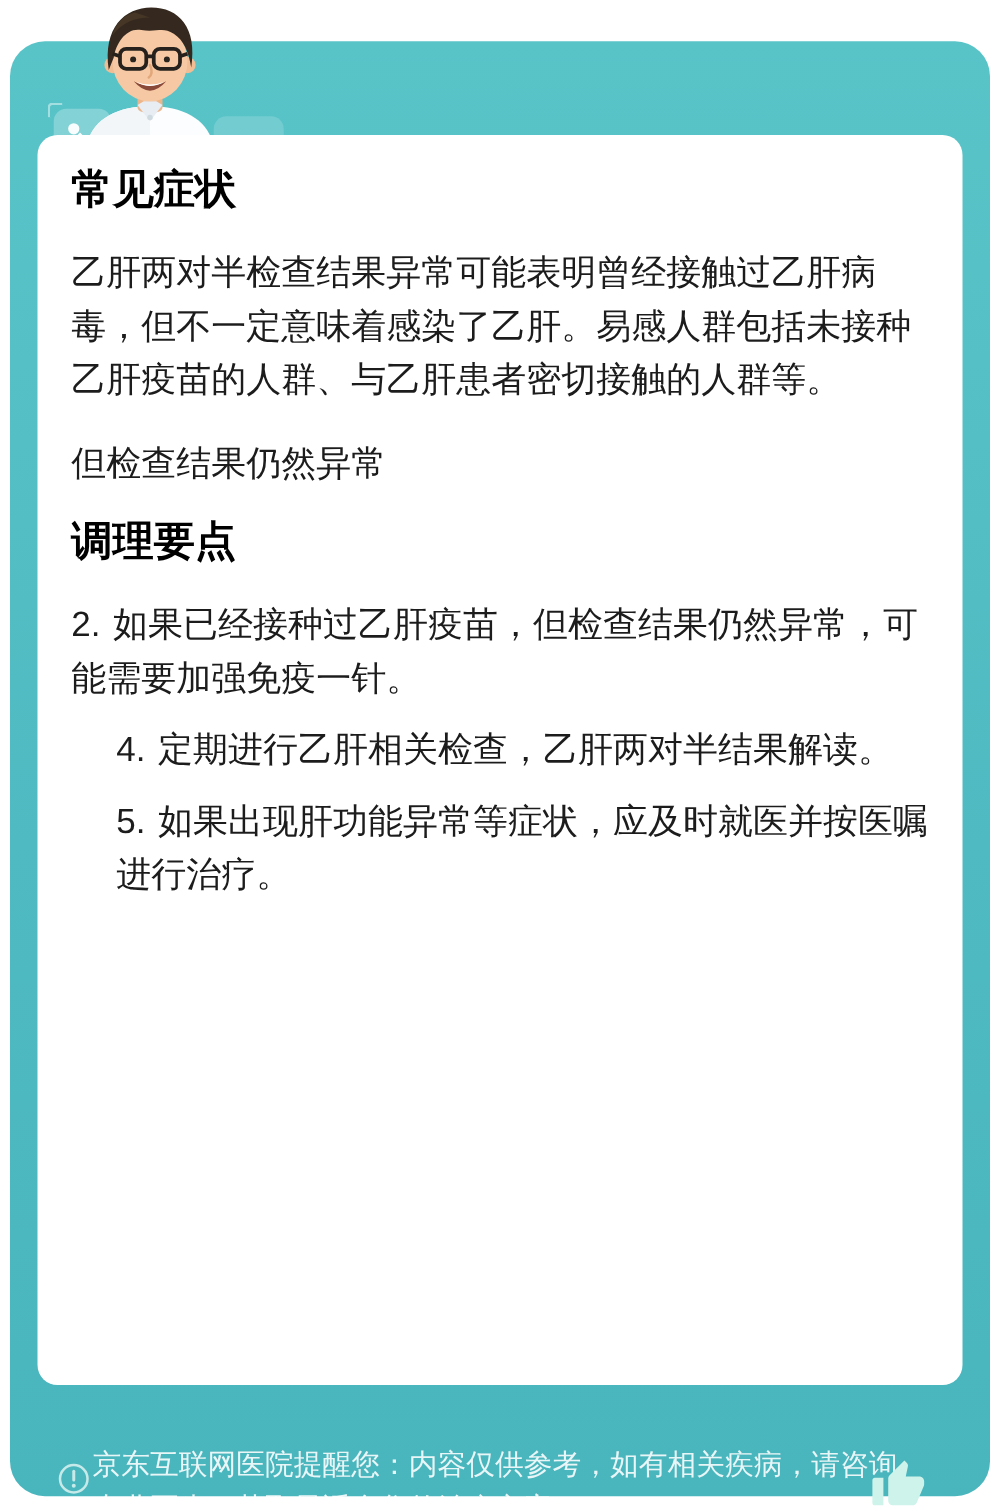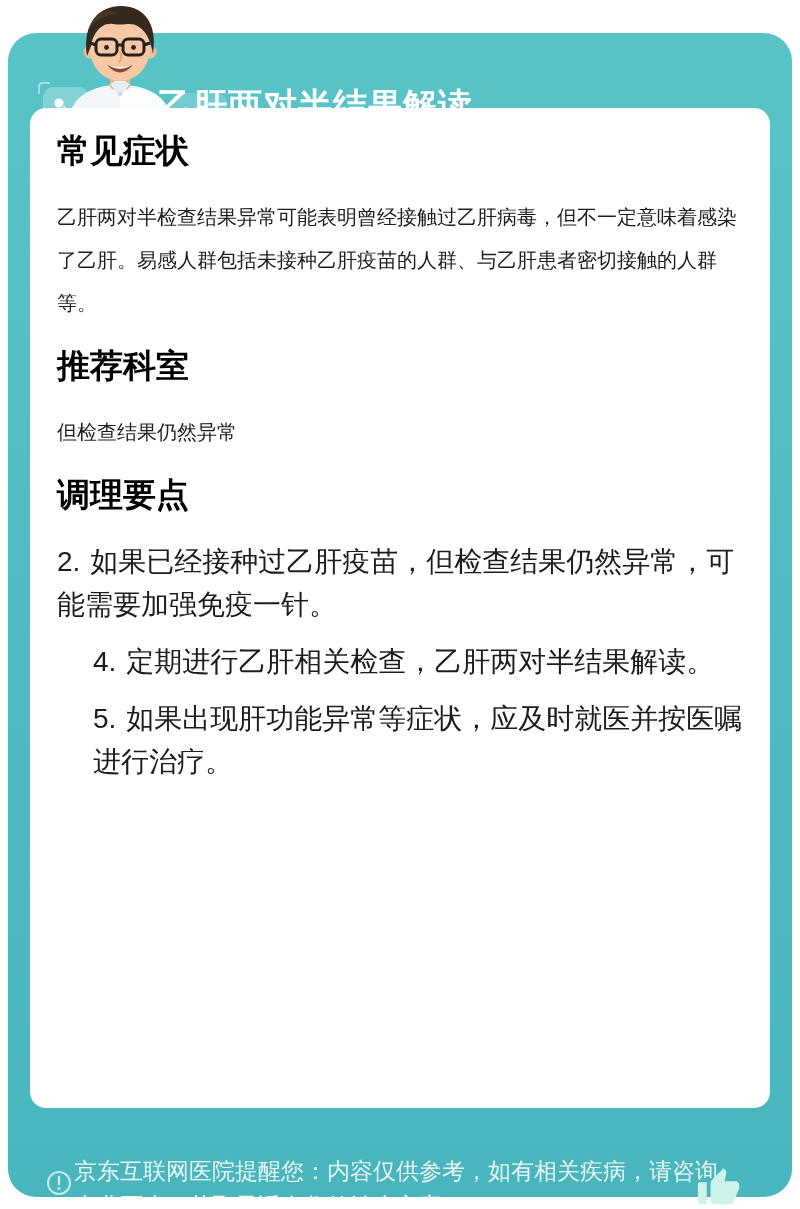--- a/index.html
+++ b/index.html
@@ -31,21 +31,21 @@
   
   .title{position:absolute;left:150px;top:50px;z-index:1;
          font-size:34px;font-weight:700;color:#ffffff;letter-spacing:1px;}
 
   
   .white-card{position:absolute;left:30px;top:108px;width:740px;height:1000px;z-index:3;
               background:#ffffff;border-radius:16px;box-sizing:border-box;
               padding:14px 27px 20px 27px;overflow:hidden;}
   .sec-h{font-size:33px;line-height:42px;font-weight:700;color:#000000;margin:20px 0 0 0;}
   .white-card .sec-h:first-child{margin-top:8px;}
-  .sec-p{font-size:20px;line-height:43px;color:#1c1c1c;margin:24px 0 0 0;}
+  .sec-p{font-size:28px;line-height:43px;color:#1c1c1c;margin:24px 0 0 0;}
   .li{font-size:28px;line-height:43px;color:#1c1c1c;margin:24px 0 0 0;}
   .li + .li{margin-top:14px;margin-left:36px;}
   .li-num{margin-right:10px;}
 
   
   .footer{position:absolute;left:38px;top:1121px;width:724px;z-index:2;
           display:flex;align-items:flex-start;}
   .info-icon{flex:0 0 auto;margin-top:16px;width:26px;height:26px;opacity:0.8;}
   .disclaimer{flex:0 0 auto;width:662px;margin:0 0 0 2px;
               font-size:23px;line-height:35px;color:rgba(255,255,255,0.88);}
@@ -62,21 +62,20 @@
 
     <div class="photo-icon">
       <span class="bracket-tl"></span>
       <span class="bracket-br"></span>
       <svg width="46" height="46" viewBox="0 0 46 46">
         <circle cx="16" cy="16" r="4.5" fill="#ffffff" opacity="0.95"></circle>
         <path d="M8 33 L21 19 L30 28 L34 24 L38 33 Z" fill="#ffffff" opacity="0.95"></path>
       </svg>
     </div>
 
-    <div class="title">乙肝两对半结果解读</div>
 
     <div class="footer">
       <svg class="info-icon" viewBox="0 0 26 26">
         <circle cx="13" cy="13" r="11" fill="none" stroke="#e6f7f4" stroke-width="2"></circle>
         <line x1="13" y1="7" x2="13" y2="14" stroke="#e6f7f4" stroke-width="2.4" stroke-linecap="round"></line>
         <circle cx="13" cy="18.5" r="1.6" fill="#e6f7f4"></circle>
       </svg>
       <p class="disclaimer">京东互联网医院提醒您：内容仅供参考，如有相关疾病，请咨询专业医生，获取最适合您的治疗方案</p>
       <svg class="thumb-icon" viewBox="0 0 24 24">
         <path fill="#cdf3ea" d="M2 9.5h3.6V21H2c-.55 0-1-.45-1-1V10.5c0-.55.45-1 1-1zM22.6 11c0-1.1-.9-2-2-2h-5.67l.9-4.32.03-.32c0-.41-.17-.79-.44-1.06l-1.06-1.05-6.18 6.18c-.37.36-.58.86-.58 1.38V19c0 1.1.9 2 2 2h8.1c.83 0 1.54-.5 1.84-1.22l2.92-6.8c.09-.23.14-.48.14-.73V11z"></path>
@@ -116,21 +115,20 @@
     <path d="M70,50 q3,7 -1,10" fill="none" stroke="#e2a87c" stroke-width="2" stroke-linecap="round"></path>
 
     <path d="M57,63 Q70,78 83,63 Q70,70 57,63 Z" fill="#8a4a39"></path>
     <path d="M59,63.5 Q70,70 81,63.5 Q70,67.5 59,63.5 Z" fill="#ffffff"></path>
   </svg>
 
   <div class="white-card">
     <h2 class="sec-h">常见症状</h2>
     <p class="sec-p">乙肝两对半检查结果异常可能表明曾经接触过乙肝病毒，但不一定意味着感染了乙肝。易感人群包括未接种乙肝疫苗的人群、与乙肝患者密切接触的人群等。</p>
 
-    <h2 class="sec-h">推荐科室</h2>
     <p class="sec-p">但检查结果仍然异常</p>
 
     <h2 class="sec-h">调理要点</h2>
 
     <p class="li"><span class="li-num">2.</span><span>如果已经接种过乙肝疫苗，但检查结果仍然异常，可能需要加强免疫一针。</span></p>
     <p class="li"><span class="li-num">4.</span><span>定期进行乙肝相关检查，乙肝两对半结果解读。</span></p>
     <p class="li"><span class="li-num">5.</span><span>如果出现肝功能异常等症状，应及时就医并按医嘱进行治疗。</span></p>
   </div>
 
 </div>

